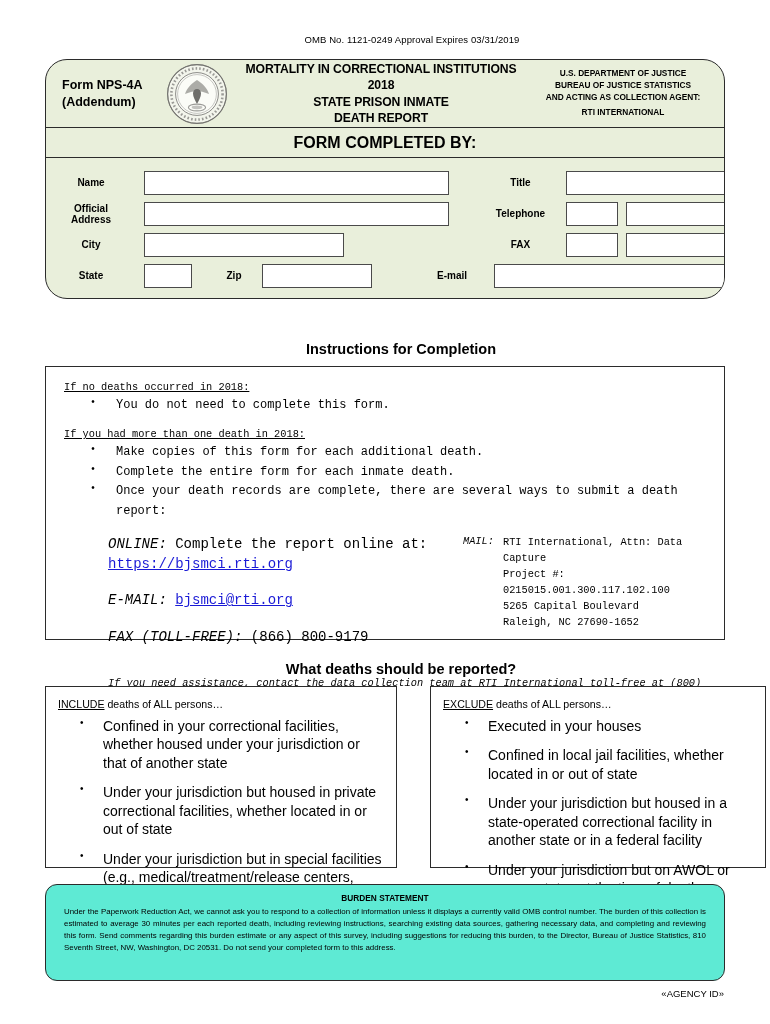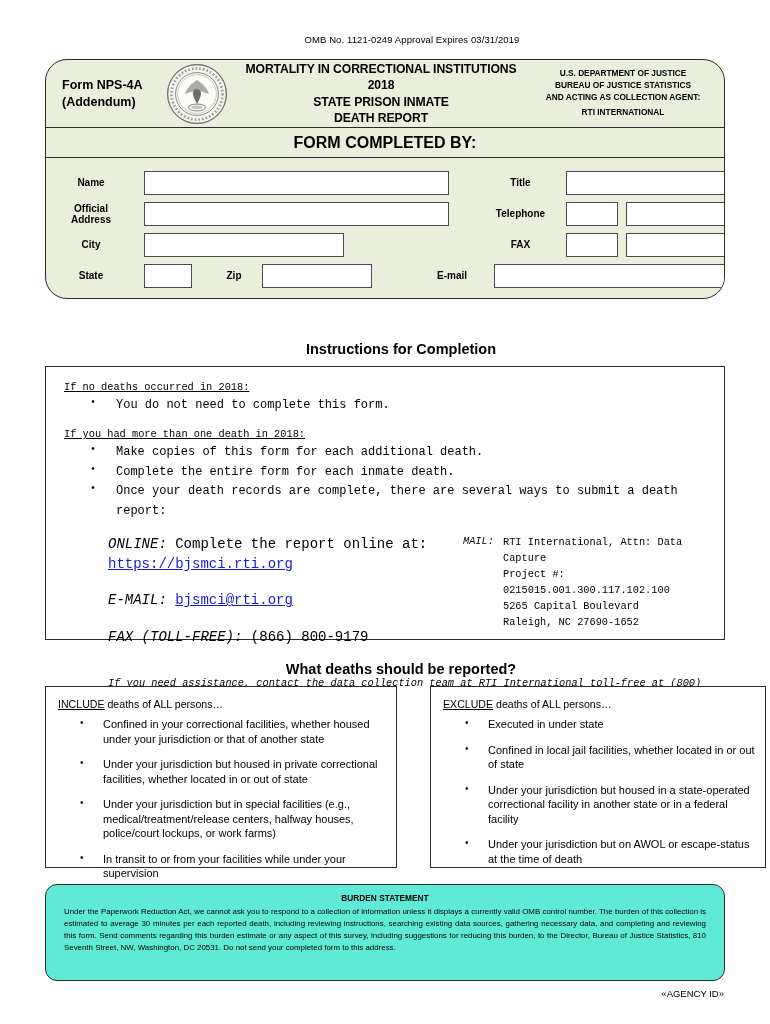--- a/index.html
+++ b/index.html
@@ -213,21 +213,21 @@
     font-size: 10.6px;
     margin-bottom: 7px;
   }
   .ie-head u { text-decoration: underline; }
   .ie-list {
     list-style: none;
     margin: 0;
     padding: 0 0 0 22px;
   }
   .ie-list li {
-    font-size: 11px;
+    font-size: 14px;
     line-height: 1.32;
     position: relative;
     padding-left: 23px;
     margin-bottom: 11px;
   }
   .ie-list li:before {
     content: "\2022";
     position: absolute;
     left: 0;
     top: -1px;
@@ -409,21 +409,21 @@
     <li>Under your jurisdiction but in special facilities (e.g., medical/treatment/release centers, halfway houses, police/court lockups, or work farms)</li>
     <li>In transit to or from your facilities while under your supervision</li>
   </ul>
 </div>
 
 <div class="ie-box exclude-box">
   <div class="ie-head">
     <u>EXCLUDE</u><span> deaths of ALL persons…</span>
   </div>
   <ul class="ie-list">
-    <li>Executed in under state</li>
+    <li>Executed in your houses</li>
     <li>Confined in local jail facilities, whether located in or out of state</li>
     <li>Under your jurisdiction but housed in a state-operated correctional facility in another state or in a federal facility</li>
     <li>Under your jurisdiction but on AWOL or escape-status at the time of death</li>
   </ul>
 </div>
 
 <div class="burden-box">
   <div class="burden-title">BURDEN STATEMENT</div>
   <div class="burden-text">Under the Paperwork Reduction Act, we cannot ask you to respond to a collection of information unless it displays a currently valid OMB control number. The burden of this collection is estimated to average 30 minutes per each reported death, including reviewing instructions, searching existing data sources, gathering necessary data, and completing and reviewing this form. Send comments regarding this burden estimate or any aspect of this survey, including suggestions for reducing this burden, to the Director, Bureau of Justice Statistics, 810 Seventh Street, NW, Washington, DC 20531. Do not send your completed form to this address.</div>
 </div>

